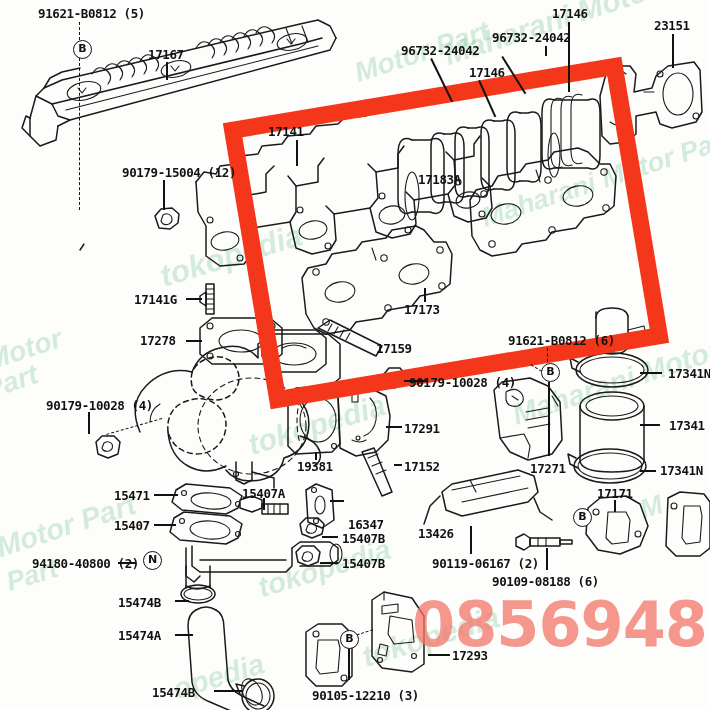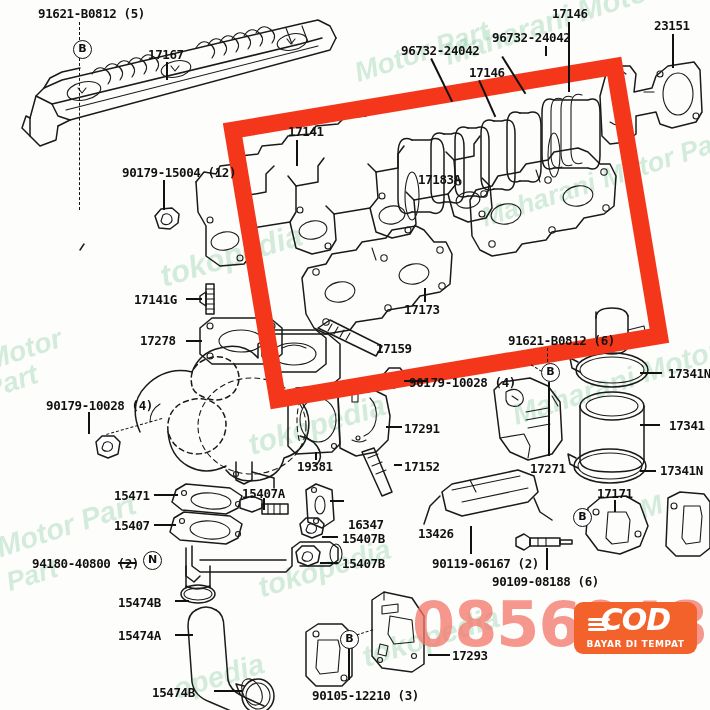--- a/index.html
+++ b/index.html
@@ -482,21 +482,21 @@
     </div>
 
   <div id="labels">
       <div class="lbl" style="left: 38px; top: 6px;">91621-B0812 (5)</div>
       <div class="lbl" style="left: 148px; top: 47px;">17167</div>
       <div class="lbl" style="left: 552px; top: 6px;">17146</div>
       <div class="lbl" style="left: 492px; top: 30px;">96732-24042</div>
       <div class="lbl" style="left: 401px; top: 43px;">96732-24042</div>
       <div class="lbl" style="left: 469px; top: 65px;">17146</div>
       <div class="lbl" style="left: 654px; top: 18px;">23151</div>
-      <div class="lbl" style="left: 288px; top: 124px;">17141</div>
+      <div class="lbl" style="left: 268px; top: 124px;">17141</div>
       <div class="lbl" style="left: 122px; top: 165px;">90179-15004 (12)</div>
       <div class="lbl" style="left: 418px; top: 172px;">17183A</div>
       <div class="lbl" style="left: 134px; top: 292px;">17141G</div>
       <div class="lbl" style="left: 140px; top: 333px;">17278</div>
       <div class="lbl" style="left: 404px; top: 302px;">17173</div>
       <div class="lbl" style="left: 376px; top: 341px;">17159</div>
       <div class="lbl" style="left: 508px; top: 333px;">91621-B0812 (6)</div>
       <div class="lbl" style="left: 409px; top: 375px;">90179-10028 (4)</div>
       <div class="lbl" style="left: 46px; top: 398px;">90179-10028 (4)</div>
       <div class="lbl" style="left: 668px; top: 366px;">17341N</div>
@@ -519,23 +519,14 @@
       <div class="lbl" style="left: 492px; top: 574px;">90109-08188 (6)</div>
       <div class="lbl" style="left: 118px; top: 595px;">15474B</div>
       <div class="lbl" style="left: 118px; top: 628px;">15474A</div>
       <div class="lbl" style="left: 452px; top: 648px;">17293</div>
       <div class="lbl" style="left: 152px; top: 685px;">15474B</div>
       <div class="lbl" style="left: 312px; top: 688px;">90105-12210 (3)</div>
     </div>
 
   <div class="phone-wm">08569485   004</div>
 
-  <div class="cod">
-    <div class="cod-speed">
-      <i></i>
-        <i></i>
-        <i></i>
-    </div>
-    <div class="cod-main">COD</div>
-    <div class="cod-sub">BAYAR DI TEMPAT</div>
-  </div>
 
 </div>
 
 </body></html>

